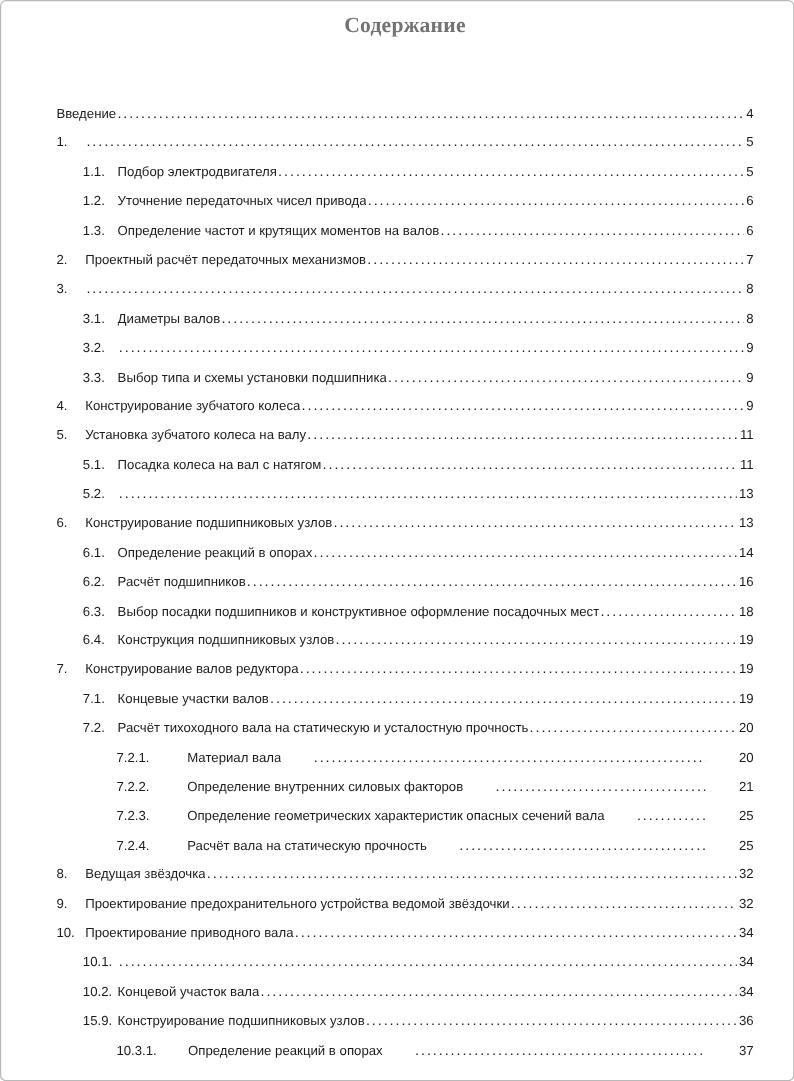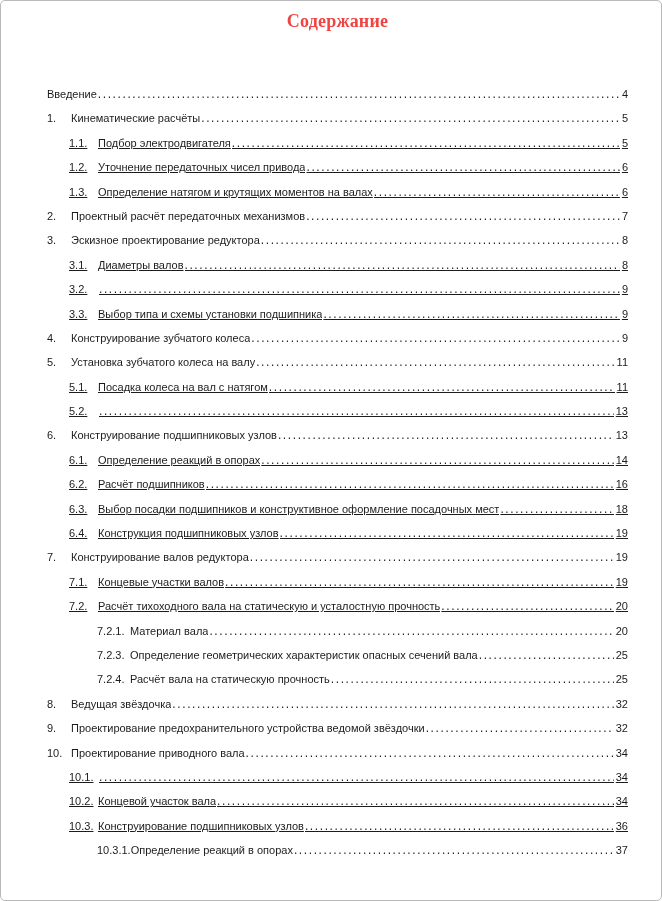--- a/index.html
+++ b/index.html
@@ -13,44 +13,44 @@
     border: 1px solid #b9b9b9;
     border-radius: 5px;
     padding: 8px 33px 0 46px;
     overflow: hidden;
   }
 
   .doc-title {
     font-family: "Liberation Serif", serif;
     font-weight: bold;
     font-size: 18px;
-    color: #ef4444;
+    color: #737373;
     text-align: center;
     margin-top: 2px;
     margin-bottom: 50px;
     letter-spacing: 0.2px;
   }
 
   .toc-list { width: 100%; }
 
   .toc-row {
     display: flex;
     align-items: baseline;
     font-size: 11px;
     color: #1c1c1c;
     height: 24.4px;
     line-height: 24.4px;
     cursor: pointer;
   }
 
   .num  { flex: 0 0 auto; white-space: nowrap; }
   .level-1 .num { min-width: 24px; }
-  .level-2 { padding-left: 22px; text-decoration: underline; }
+  .level-2 { padding-left: 22px; }
   .level-2 .num { min-width: 29px; }
-  .level-3 { padding-left: 50px; }
+  .level-3 { padding-left: 50px; gap: 26px; }
   .level-3 .num { min-width: 33px; }
 
   .lbl {
     flex: 0 1 auto;
     white-space: nowrap;
     overflow: hidden;
   }
 
   .leader {
     flex: 1 1 0;
@@ -74,51 +74,49 @@
   <h1 class="doc-title">Содержание</h1>
 
   <div class="toc-list">
       <div class="toc-row level-0">
         <span class="lbl">Введение</span>
         <span class="leader"></span>
         <span class="pg">4</span>
       </div>
       <div class="toc-row level-1">
         <span class="num">1.</span>
-        <span class="lbl">Кинематические расчёты</span>
         <span class="leader"></span>
         <span class="pg">5</span>
       </div>
       <div class="toc-row level-2">
         <span class="num">1.1.</span>
         <span class="lbl">Подбор электродвигателя</span>
         <span class="leader"></span>
         <span class="pg">5</span>
       </div>
       <div class="toc-row level-2">
         <span class="num">1.2.</span>
         <span class="lbl">Уточнение передаточных чисел привода</span>
         <span class="leader"></span>
         <span class="pg">6</span>
       </div>
       <div class="toc-row level-2">
         <span class="num">1.3.</span>
-        <span class="lbl">Определение натягом и крутящих моментов на валах</span>
+        <span class="lbl">Определение частот и крутящих моментов на валов</span>
         <span class="leader"></span>
         <span class="pg">6</span>
       </div>
       <div class="toc-row level-1">
         <span class="num">2.</span>
         <span class="lbl">Проектный расчёт передаточных механизмов</span>
         <span class="leader"></span>
         <span class="pg">7</span>
       </div>
       <div class="toc-row level-1">
         <span class="num">3.</span>
-        <span class="lbl">Эскизное проектирование редуктора</span>
         <span class="leader"></span>
         <span class="pg">8</span>
       </div>
       <div class="toc-row level-2">
         <span class="num">3.1.</span>
         <span class="lbl">Диаметры валов</span>
         <span class="leader"></span>
         <span class="pg">8</span>
       </div>
       <div class="toc-row level-2">
@@ -203,20 +201,26 @@
         <span class="leader"></span>
         <span class="pg">20</span>
       </div>
       <div class="toc-row level-3">
         <span class="num">7.2.1.</span>
         <span class="lbl">Материал вала</span>
         <span class="leader"></span>
         <span class="pg">20</span>
       </div>
       <div class="toc-row level-3">
+        <span class="num">7.2.2.</span>
+        <span class="lbl">Определение внутренних силовых факторов</span>
+        <span class="leader"></span>
+        <span class="pg">21</span>
+      </div>
+      <div class="toc-row level-3">
         <span class="num">7.2.3.</span>
         <span class="lbl">Определение геометрических характеристик опасных сечений вала</span>
         <span class="leader"></span>
         <span class="pg">25</span>
       </div>
       <div class="toc-row level-3">
         <span class="num">7.2.4.</span>
         <span class="lbl">Расчёт вала на статическую прочность</span>
         <span class="leader"></span>
         <span class="pg">25</span>
@@ -244,21 +248,21 @@
         <span class="leader"></span>
         <span class="pg">34</span>
       </div>
       <div class="toc-row level-2">
         <span class="num">10.2.</span>
         <span class="lbl">Концевой участок вала</span>
         <span class="leader"></span>
         <span class="pg">34</span>
       </div>
       <div class="toc-row level-2">
-        <span class="num">10.3.</span>
+        <span class="num">15.9.</span>
         <span class="lbl">Конструирование подшипниковых узлов</span>
         <span class="leader"></span>
         <span class="pg">36</span>
       </div>
       <div class="toc-row level-3">
         <span class="num">10.3.1.</span>
         <span class="lbl">Определение реакций в опорах</span>
         <span class="leader"></span>
         <span class="pg">37</span>
       </div>

